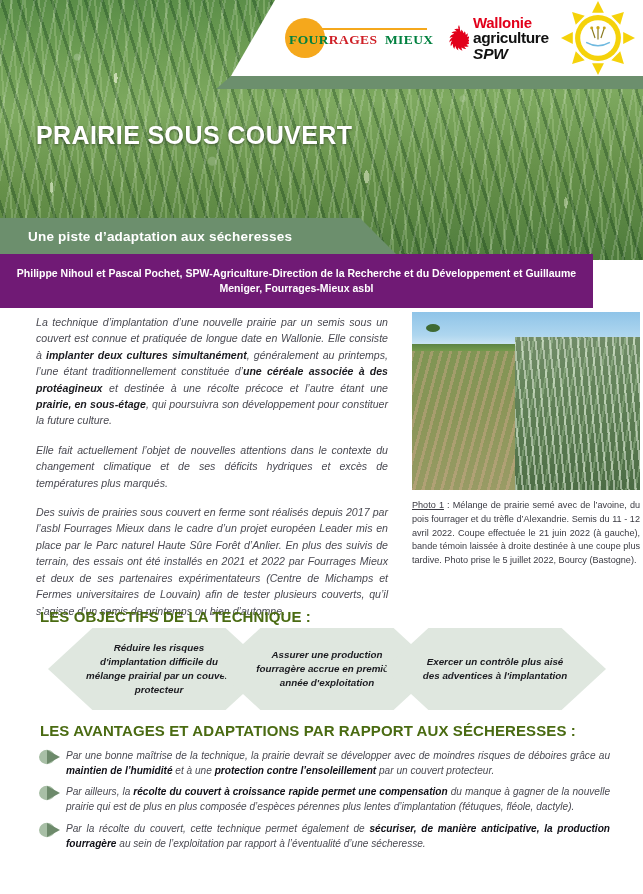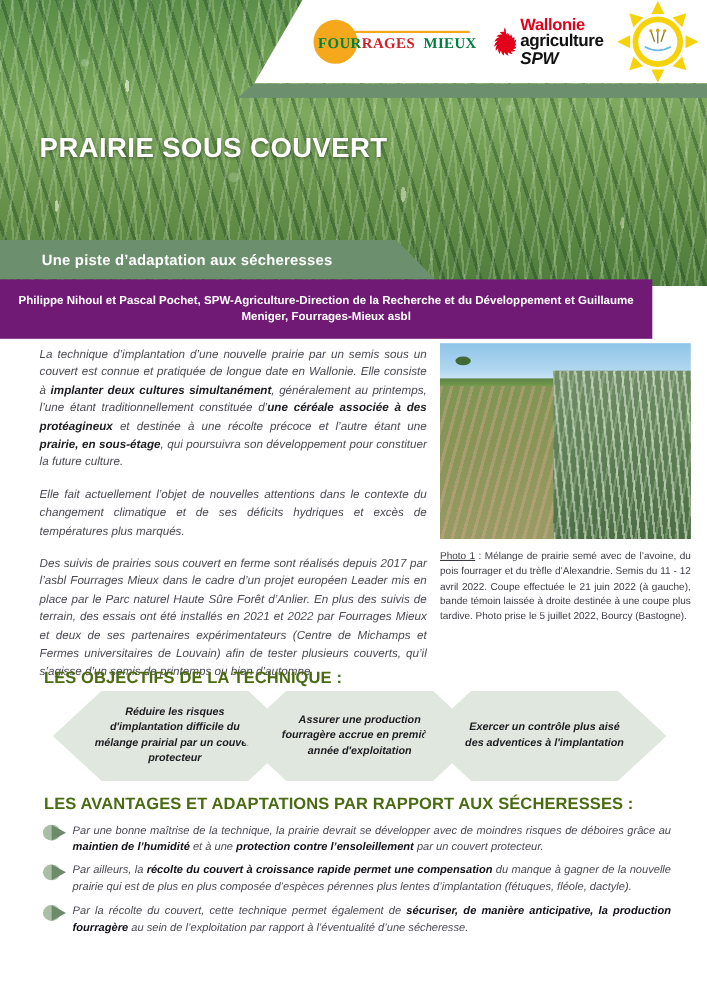--- a/index.html
+++ b/index.html
@@ -85,21 +85,21 @@
     text-shadow:0 1px 3px rgba(0,0,0,.45);
   }
   .subtitle-band{
     position:absolute;left:0;top:218px;width:396px;height:36px;
     background:#6c8f6d;
     -webkit-clip-path:polygon(0 0,360px 0,396px 100%,0 100%);
     clip-path:polygon(0 0,360px 0,396px 100%,0 100%);
     display:flex;align-items:center;
   }
   .subtitle-band span{
-    color:#ffffff;font-size:13.5px;font-weight:bold;padding-left:38px;letter-spacing:.2px;
+    color:#ffffff;font-size:13.5px;font-weight:bold;padding-left:28px;letter-spacing:.2px;
   }
 
   
   .authors{
     position:absolute;left:0;top:254px;width:593px;height:54px;
     background:#701a75;display:flex;align-items:center;justify-content:center;
   }
   .authors p{
     margin:0;color:#ffffff;font-size:10.5px;font-weight:bold;line-height:1.45;
     text-align:center;width:560px;
@@ -108,21 +108,21 @@
   
   .body{position:absolute;left:0;top:308px;width:643px;}
   .col-left{position:absolute;left:36px;top:6px;width:352px;}
   .col-left p{
     margin:0 0 13px 0;
     font-size:10.6px;line-height:1.55;color:#4a4a52;
     font-style:italic;text-align:justify;
   }
   .col-left p b{color:#1b1b20;font-weight:bold;}
 
-  .col-right{position:absolute;left:400px;top:4px;width:228px;}
+  .col-right{position:absolute;left:412px;top:4px;width:228px;}
   .photo{
     width:228px;height:178px;border:0;display:block;overflow:hidden;position:relative;
     background:linear-gradient(180deg,#8fc4e8 0%,#aed6ef 13%,#cfe6f5 19%,
                #7b9a4e 19.5%,#86a457 26%,#6f9248 34%,#5e8340 46%,#57793c 62%,#4f7038 100%);
   }
   .photo .sky-tree{position:absolute;left:14px;top:12px;width:14px;height:8px;border-radius:50%;background:#3f6a33;}
   .photo .bare{
     position:absolute;left:0;top:22%;width:48%;height:78%;
     background:
       repeating-linear-gradient(105deg, rgba(180,160,120,.55) 0 3px, rgba(110,140,70,.35) 3px 9px),

